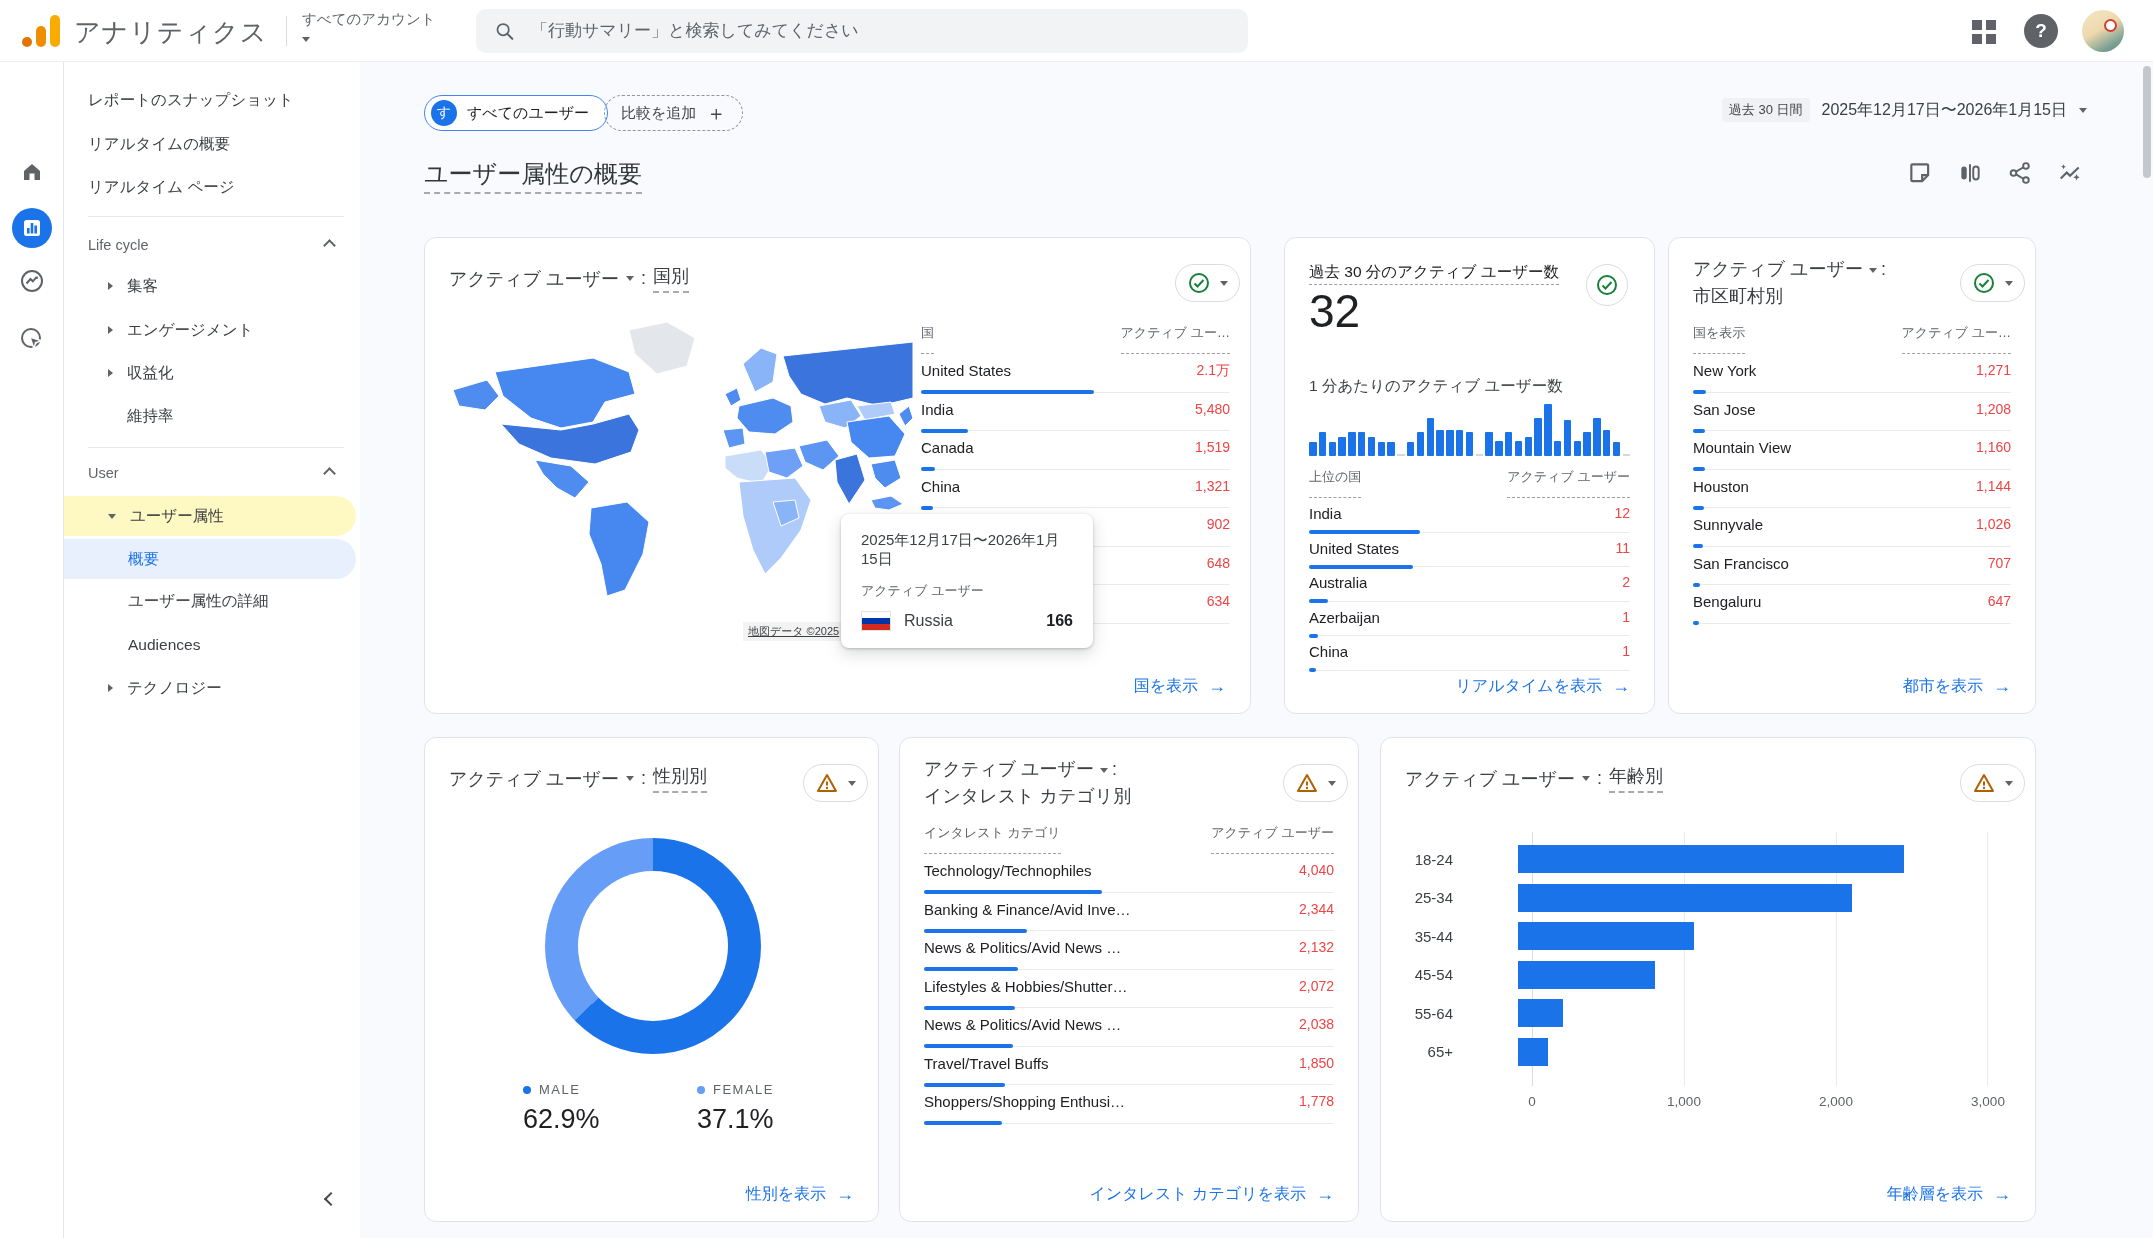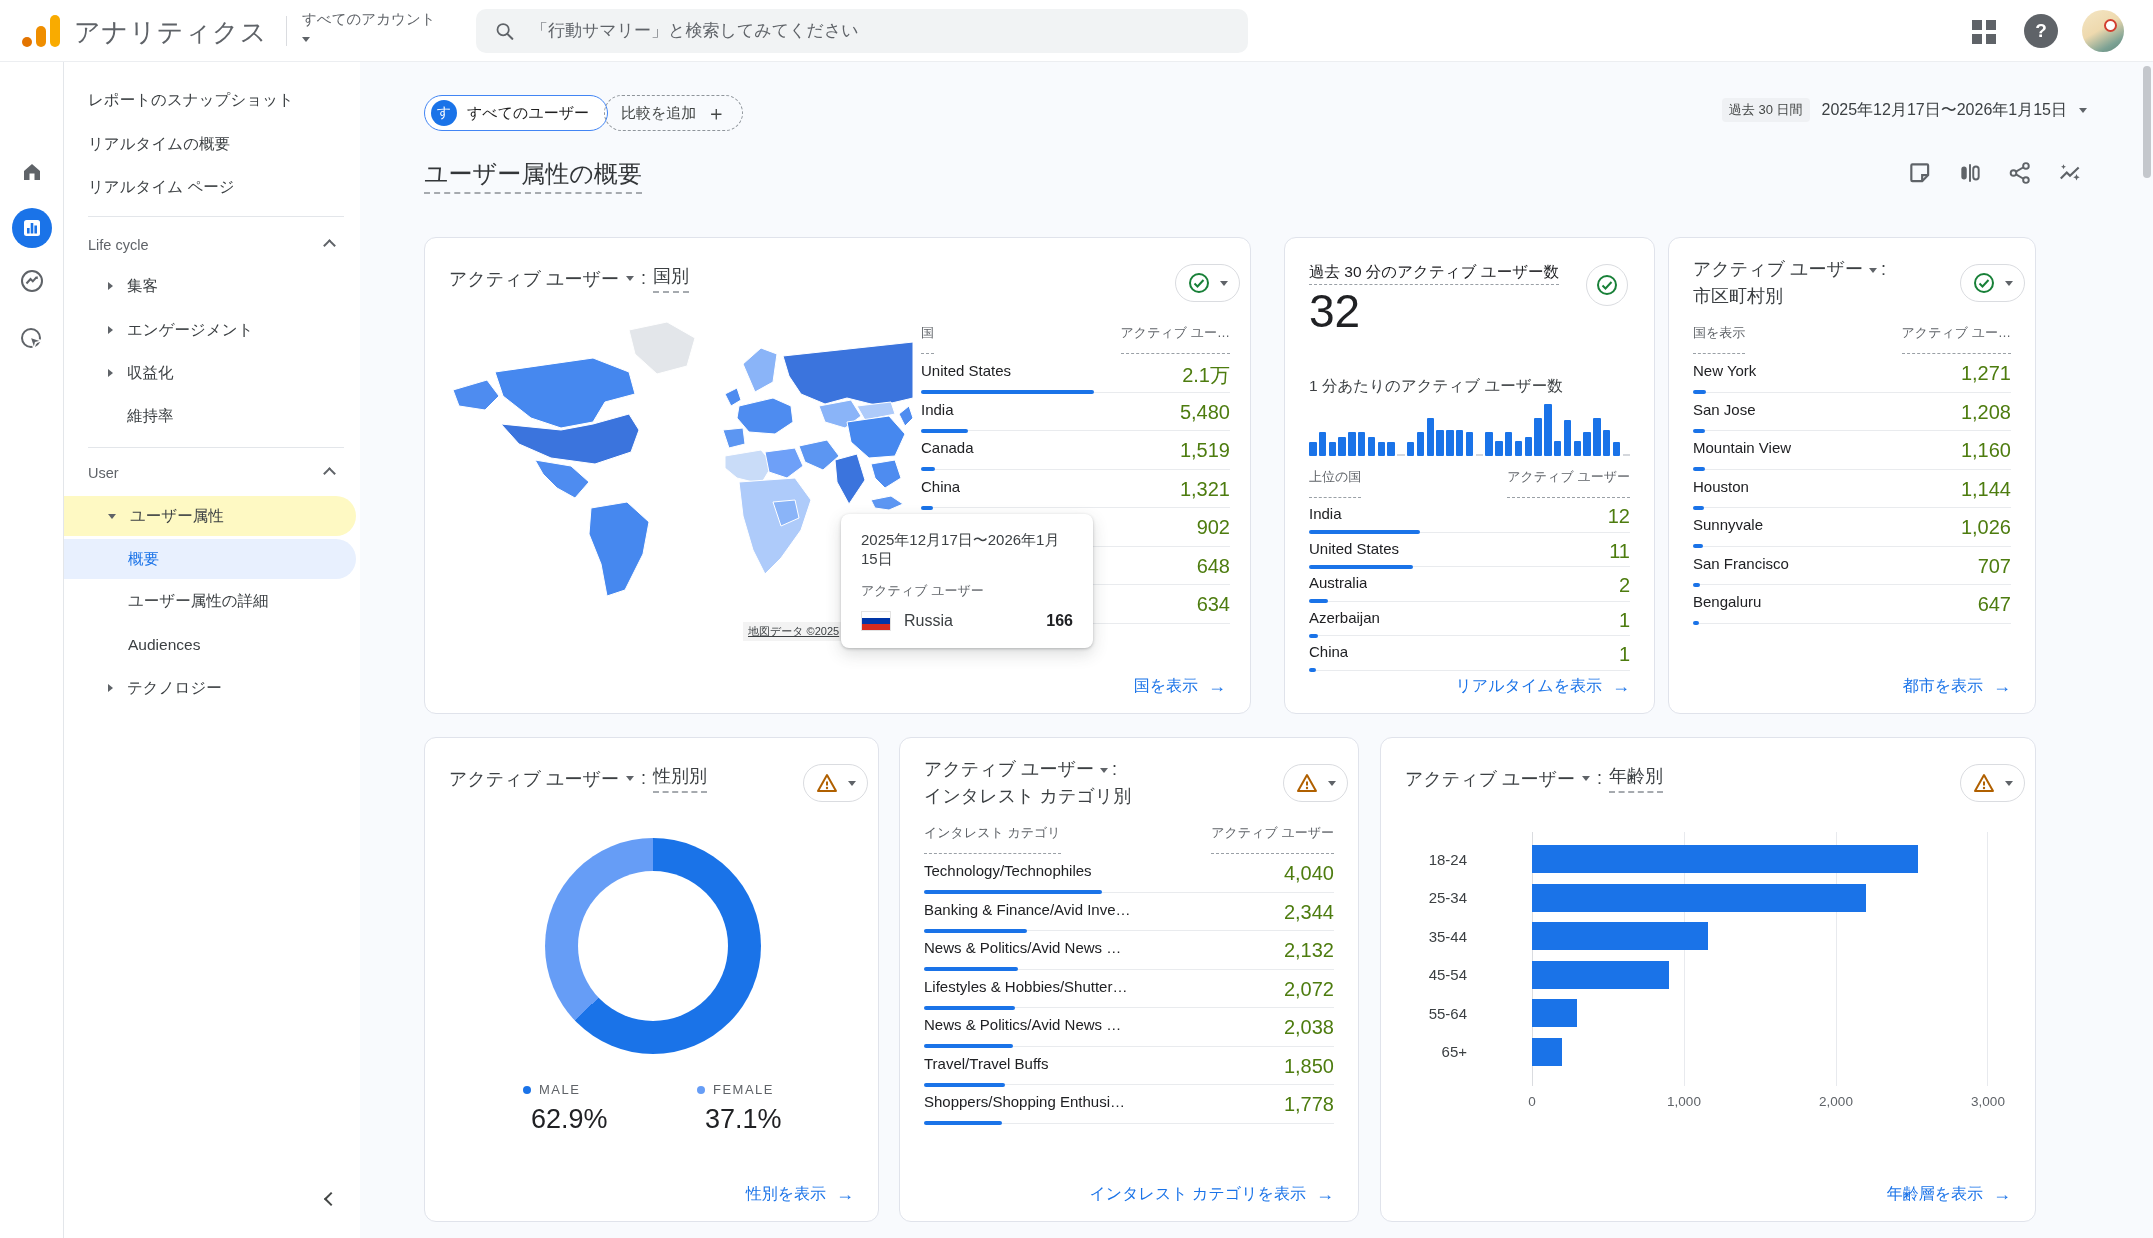--- a/index.html
+++ b/index.html
@@ -68,44 +68,44 @@
   .badge-circle{position:absolute;top:26px;right:26px;width:42px;height:42px;border:1px solid #dadce0;border-radius:50%;display:flex;align-items:center;justify-content:center;background:#fff;cursor:pointer;}
   .card-link{position:absolute;right:24px;bottom:16px;color:#1a73e8;font-size:16px;font-weight:500;display:flex;align-items:center;gap:10px;cursor:pointer;}
   .card-link .arr{font-size:18px;}
 
   
   .tbl{position:absolute;}
   .tbl-head{display:flex;justify-content:space-between;font-size:13px;color:#5f6368;height:30px;}
   .trow{position:relative;height:38.5px;padding-top:8px;display:flex;justify-content:space-between;align-items:flex-start;}
   .tbl-sm .trow{height:34.5px;padding-top:7px;}
   .tname{font-size:15px;color:#202124;white-space:nowrap;overflow:hidden;}
-  .tval{font-size:20px;color:#4d7c0f;}
+  .tval{font-size:14px;color:#ef4444;}
   .tline{position:absolute;left:0;right:0;bottom:0;height:1px;background:#e9ebee;}
   .tbar{position:absolute;left:0;bottom:-1.5px;height:4px;background:#1a73e8;border-radius:2px;}
 
   
   .rt-title{position:absolute;left:24px;top:24px;font-size:15.5px;color:#202124;}
   .rt-count{position:absolute;left:24px;top:46px;font-size:46px;color:#202124;}
   .rt-sub{position:absolute;left:24px;top:138px;font-size:15.5px;color:#3c4043;}
   .spark{position:absolute;left:24px;top:162px;width:325px;height:56px;display:flex;align-items:flex-end;gap:2.3px;}
   .spark-bar{width:7.5px;background:#1a73e8;border-radius:1px;flex:none;}
   .spark-zero{width:7.5px;height:2px;background:#d4d7dc;flex:none;}
 
   
   .donut{position:absolute;left:120px;top:100px;width:216px;height:216px;border-radius:50%;}
   .donut::after{content:"";position:absolute;inset:33px;background:#fff;border-radius:50%;}
   .legend{position:absolute;top:344px;width:170px;}
   .legend .lrow{display:flex;align-items:center;gap:8px;font-size:13px;letter-spacing:1.5px;color:#5f6368;}
   .ldot{width:8px;height:8px;border-radius:50%;}
-  .lpct{font-size:27px;color:#202124;margin-top:7px;margin-left:8px;}
+  .lpct{font-size:27px;color:#202124;margin-top:7px;}
 
   
   .age-grid{position:absolute;left:151px;top:94px;width:456px;height:254px;}
   .age-grid i{position:absolute;top:0;bottom:0;width:1px;background:#e8eaee;}
-  .age-rows{position:absolute;left:16px;top:102px;}
+  .age-rows{position:absolute;left:2px;top:102px;}
   .age-row{display:flex;align-items:center;height:38.5px;}
   .age-label{width:70px;text-align:right;font-size:15px;color:#3c4043;margin-right:65px;}
   .age-bar{height:28px;background:#1a73e8;}
   .age-axis{position:absolute;left:151px;top:356px;width:456px;font-size:13.5px;color:#5f6368;}
   .age-axis span{position:absolute;transform:translateX(-50%);}
 
   
   .tooltip{position:absolute;left:416px;top:276px;width:252px;background:#fff;border-radius:8px;box-shadow:0 1px 3px rgba(60,64,67,.3),0 6px 16px rgba(60,64,67,.18);padding:17px 20px;z-index:40;}
   .tt-date{font-size:15px;color:#3c4043;}
   .tt-metric{font-size:13px;color:#5f6368;margin-top:13px;}

